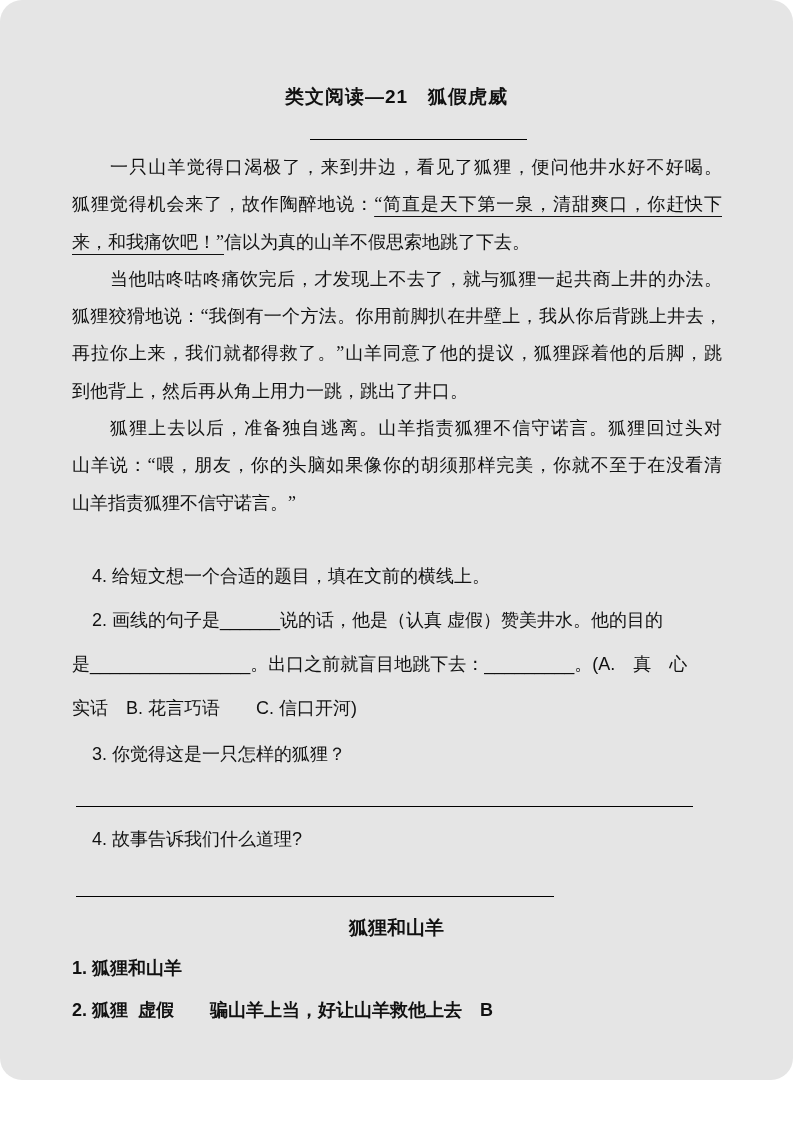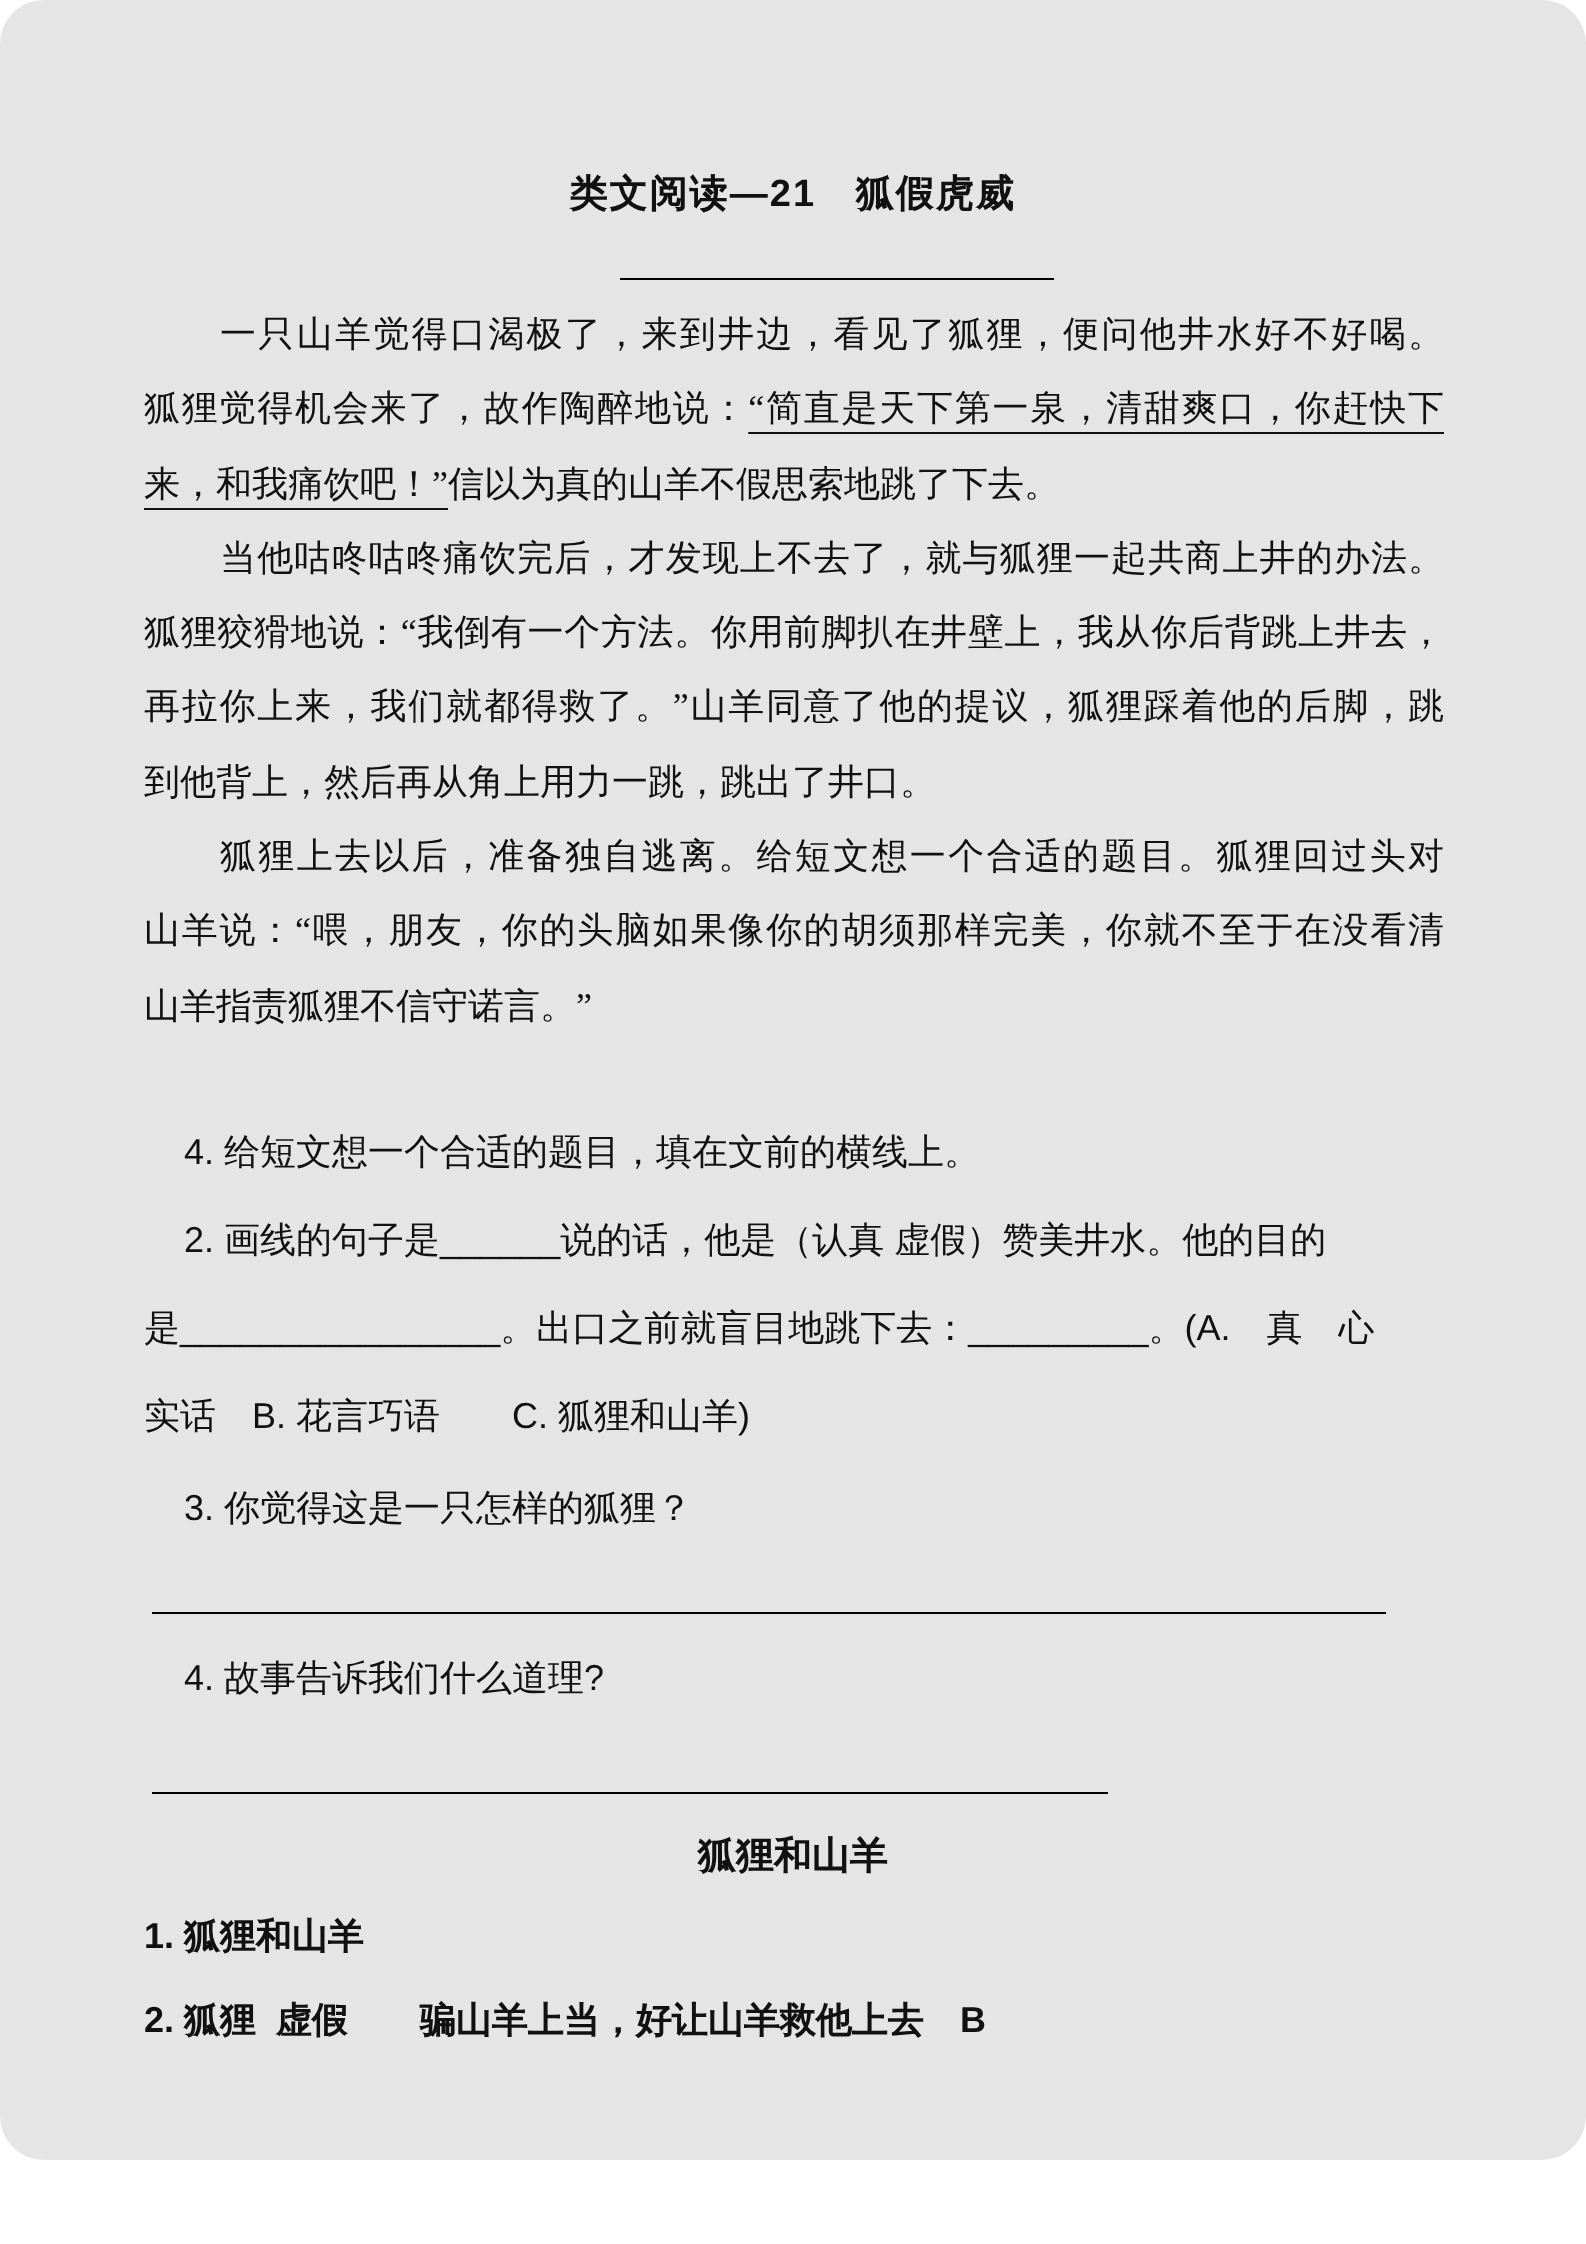--- a/index.html
+++ b/index.html
@@ -110,32 +110,32 @@
   <div class="title-blank-line"></div>
 
   <div class="passage">
       <div class="pline indent full"><span>一只山羊觉得口渴极了，来到井边，看见了狐狸，便问他井水好不好喝。</span></div>
       <div class="pline full"><span>狐狸觉得机会来了，故作陶醉地说：</span><span class="u">“简直是天下第一泉，清甜爽口，你赶快下</span></div>
       <div class="pline"><span class="u">来，和我痛饮吧！”</span><span>信以为真的山羊不假思索地跳了下去。</span></div>
       <div class="pline indent full"><span>当他咕咚咕咚痛饮完后，才发现上不去了，就与狐狸一起共商上井的办法。</span></div>
       <div class="pline full"><span>狐狸狡猾地说：“我倒有一个方法。你用前脚扒在井壁上，我从你后背跳上井去，</span></div>
       <div class="pline full"><span>再拉你上来，我们就都得救了。”山羊同意了他的提议，狐狸踩着他的后脚，跳</span></div>
       <div class="pline"><span>到他背上，然后再从角上用力一跳，跳出了井口。</span></div>
-      <div class="pline indent full"><span>狐狸上去以后，准备独自逃离。给短文想一个合适的题目。狐狸回过头对</span></div>
+      <div class="pline indent full"><span>狐狸上去以后，准备独自逃离。山羊指责狐狸不信守诺言。狐狸回过头对</span></div>
       <div class="pline full"><span>山羊说：“喂，朋友，你的头脑如果像你的胡须那样完美，你就不至于在没看清</span></div>
       <div class="pline"><span>山羊指责狐狸不信守诺言。”</span></div>
     </div>
 
   <div class="qline qnum" style="top:563px;">4. 给短文想一个合适的题目，填在文前的横线上。</div>
 
   <div class="qline qnum" style="top:607px;">2. 画线的句子是______说的话，他是（认真 虚假）赞美井水。他的目的</div>
 
   <div class="qline" style="top:651px;">是________________。出口之前就盲目地跳下去：_________。(A.　真　心</div>
 
-  <div class="qline" style="top:695px;">实话　B. 花言巧语　　C. 狐狸和山羊)</div>
+  <div class="qline" style="top:695px;">实话　B. 花言巧语　　C. 信口开河)</div>
 
   <div class="qline qnum" style="top:741px;">3. 你觉得这是一只怎样的狐狸？</div>
 
   <div class="answer-line" style="top:806px; left:76px; width:617px;"></div>
 
   <div class="qline qnum" style="top:826px;">4. 故事告诉我们什么道理?</div>
 
   <div class="answer-line" style="top:896px; left:76px; width:478px;"></div>
 
   <div class="section-title">狐狸和山羊</div>

